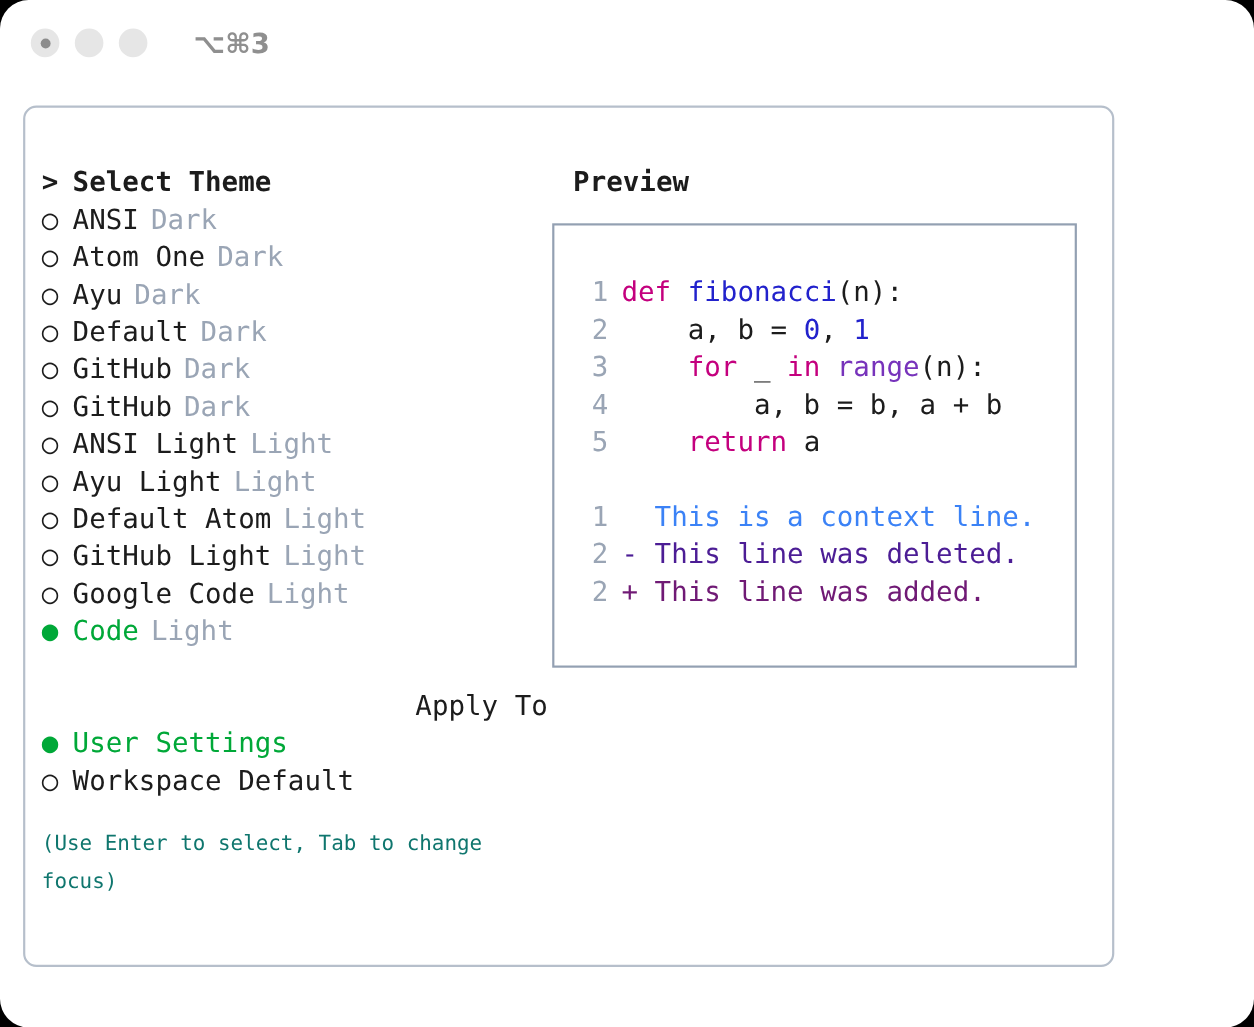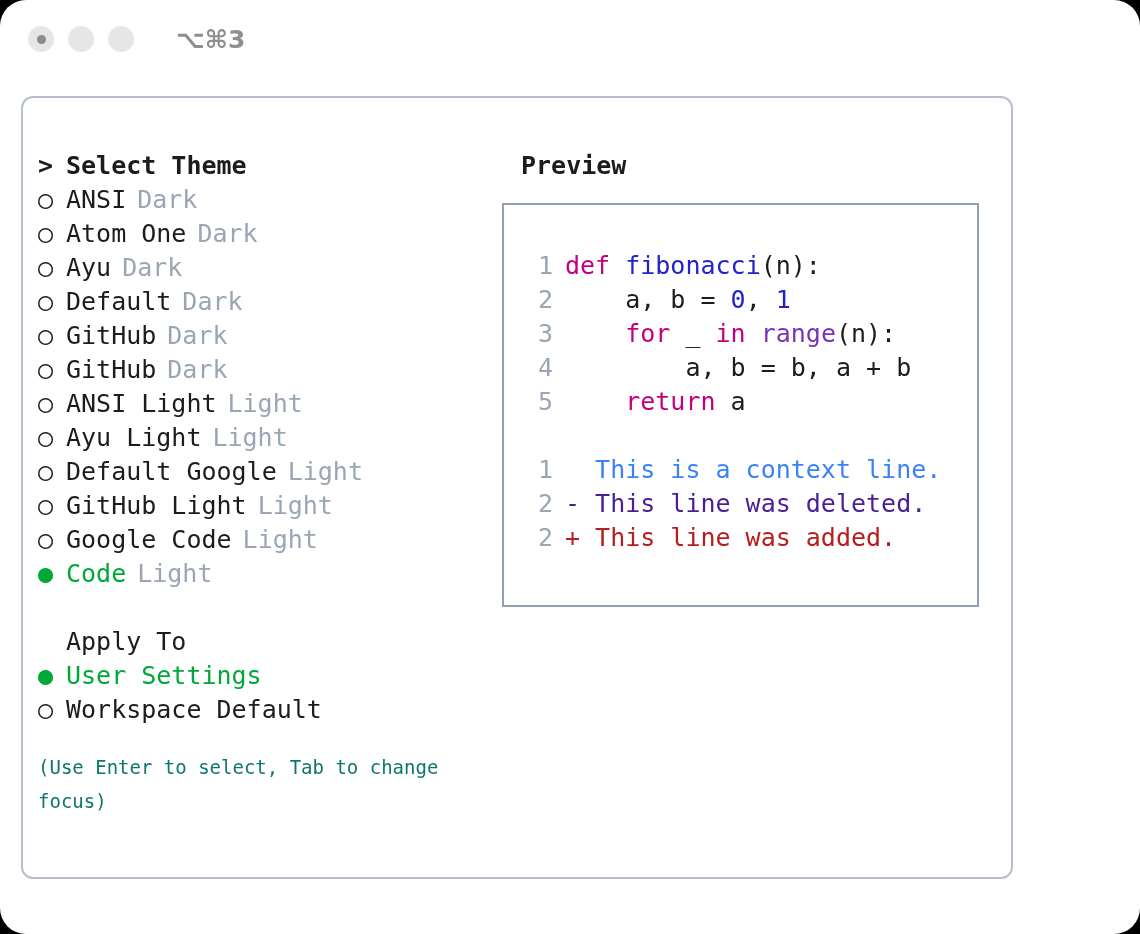--- a/index.html
+++ b/index.html
@@ -124,20 +124,21 @@
   .spacer-row { height: 34px; }
 
   .section-head {
     height: 34px;
     display: flex;
     align-items: center;
     font-size: 25px;
     color: #1c1c1c;
     padding-left: 28px;
     white-space: pre;
+    justify-content: flex-end;
   }
 
   .hint {
     margin-top: 24px;
     font-size: 19px;
     color: #0f766e;
     line-height: 34px;
     width: 420px;
     white-space: pre-wrap;
   }
@@ -186,21 +187,21 @@
   .blank-line { height: 34px; }
 
   .tok-kw  { color: #c4007e; }
   .tok-fn  { color: #2222cc; }
   .tok-num { color: #2222cc; }
   .tok-bi  { color: #7733bb; }
   .tok-pl  { color: #1c1c1c; }
 
   .diff-ctx { color: #3b82f6; }
   .diff-del { color: #4c1d95; }
-  .diff-add { color: #b91c1c; }
+  .diff-add { color: #701a75; }
 </style>
 </head>
 <body>
 
 <div id="app">
 
   <div class="titlebar">
     <div class="dots">
       <span class="dot">
           <span class="inner"></span>
@@ -223,21 +224,21 @@
 
         <div id="theme-list">
             <div class="row"><span class="marker">○</span><span class="label">ANSI</span><span class="kind">Dark</span></div>
             <div class="row"><span class="marker">○</span><span class="label">Atom One</span><span class="kind">Dark</span></div>
             <div class="row"><span class="marker">○</span><span class="label">Ayu</span><span class="kind">Dark</span></div>
             <div class="row"><span class="marker">○</span><span class="label">Default</span><span class="kind">Dark</span></div>
             <div class="row"><span class="marker">○</span><span class="label">GitHub</span><span class="kind">Dark</span></div>
             <div class="row"><span class="marker">○</span><span class="label">GitHub</span><span class="kind">Dark</span></div>
             <div class="row"><span class="marker">○</span><span class="label">ANSI Light</span><span class="kind">Light</span></div>
             <div class="row"><span class="marker">○</span><span class="label">Ayu Light</span><span class="kind">Light</span></div>
-            <div class="row"><span class="marker">○</span><span class="label">Default Google</span><span class="kind">Light</span></div>
+            <div class="row"><span class="marker">○</span><span class="label">Default Atom</span><span class="kind">Light</span></div>
             <div class="row"><span class="marker">○</span><span class="label">GitHub Light</span><span class="kind">Light</span></div>
             <div class="row"><span class="marker">○</span><span class="label">Google Code</span><span class="kind">Light</span></div>
             <div class="row"><span class="marker sel">●</span><span class="label sel">Code</span><span class="kind">Light</span></div>
           </div>
 
         <div class="spacer-row"></div>
 
         <div class="section-head">
           <span>Apply To</span>
         </div>

